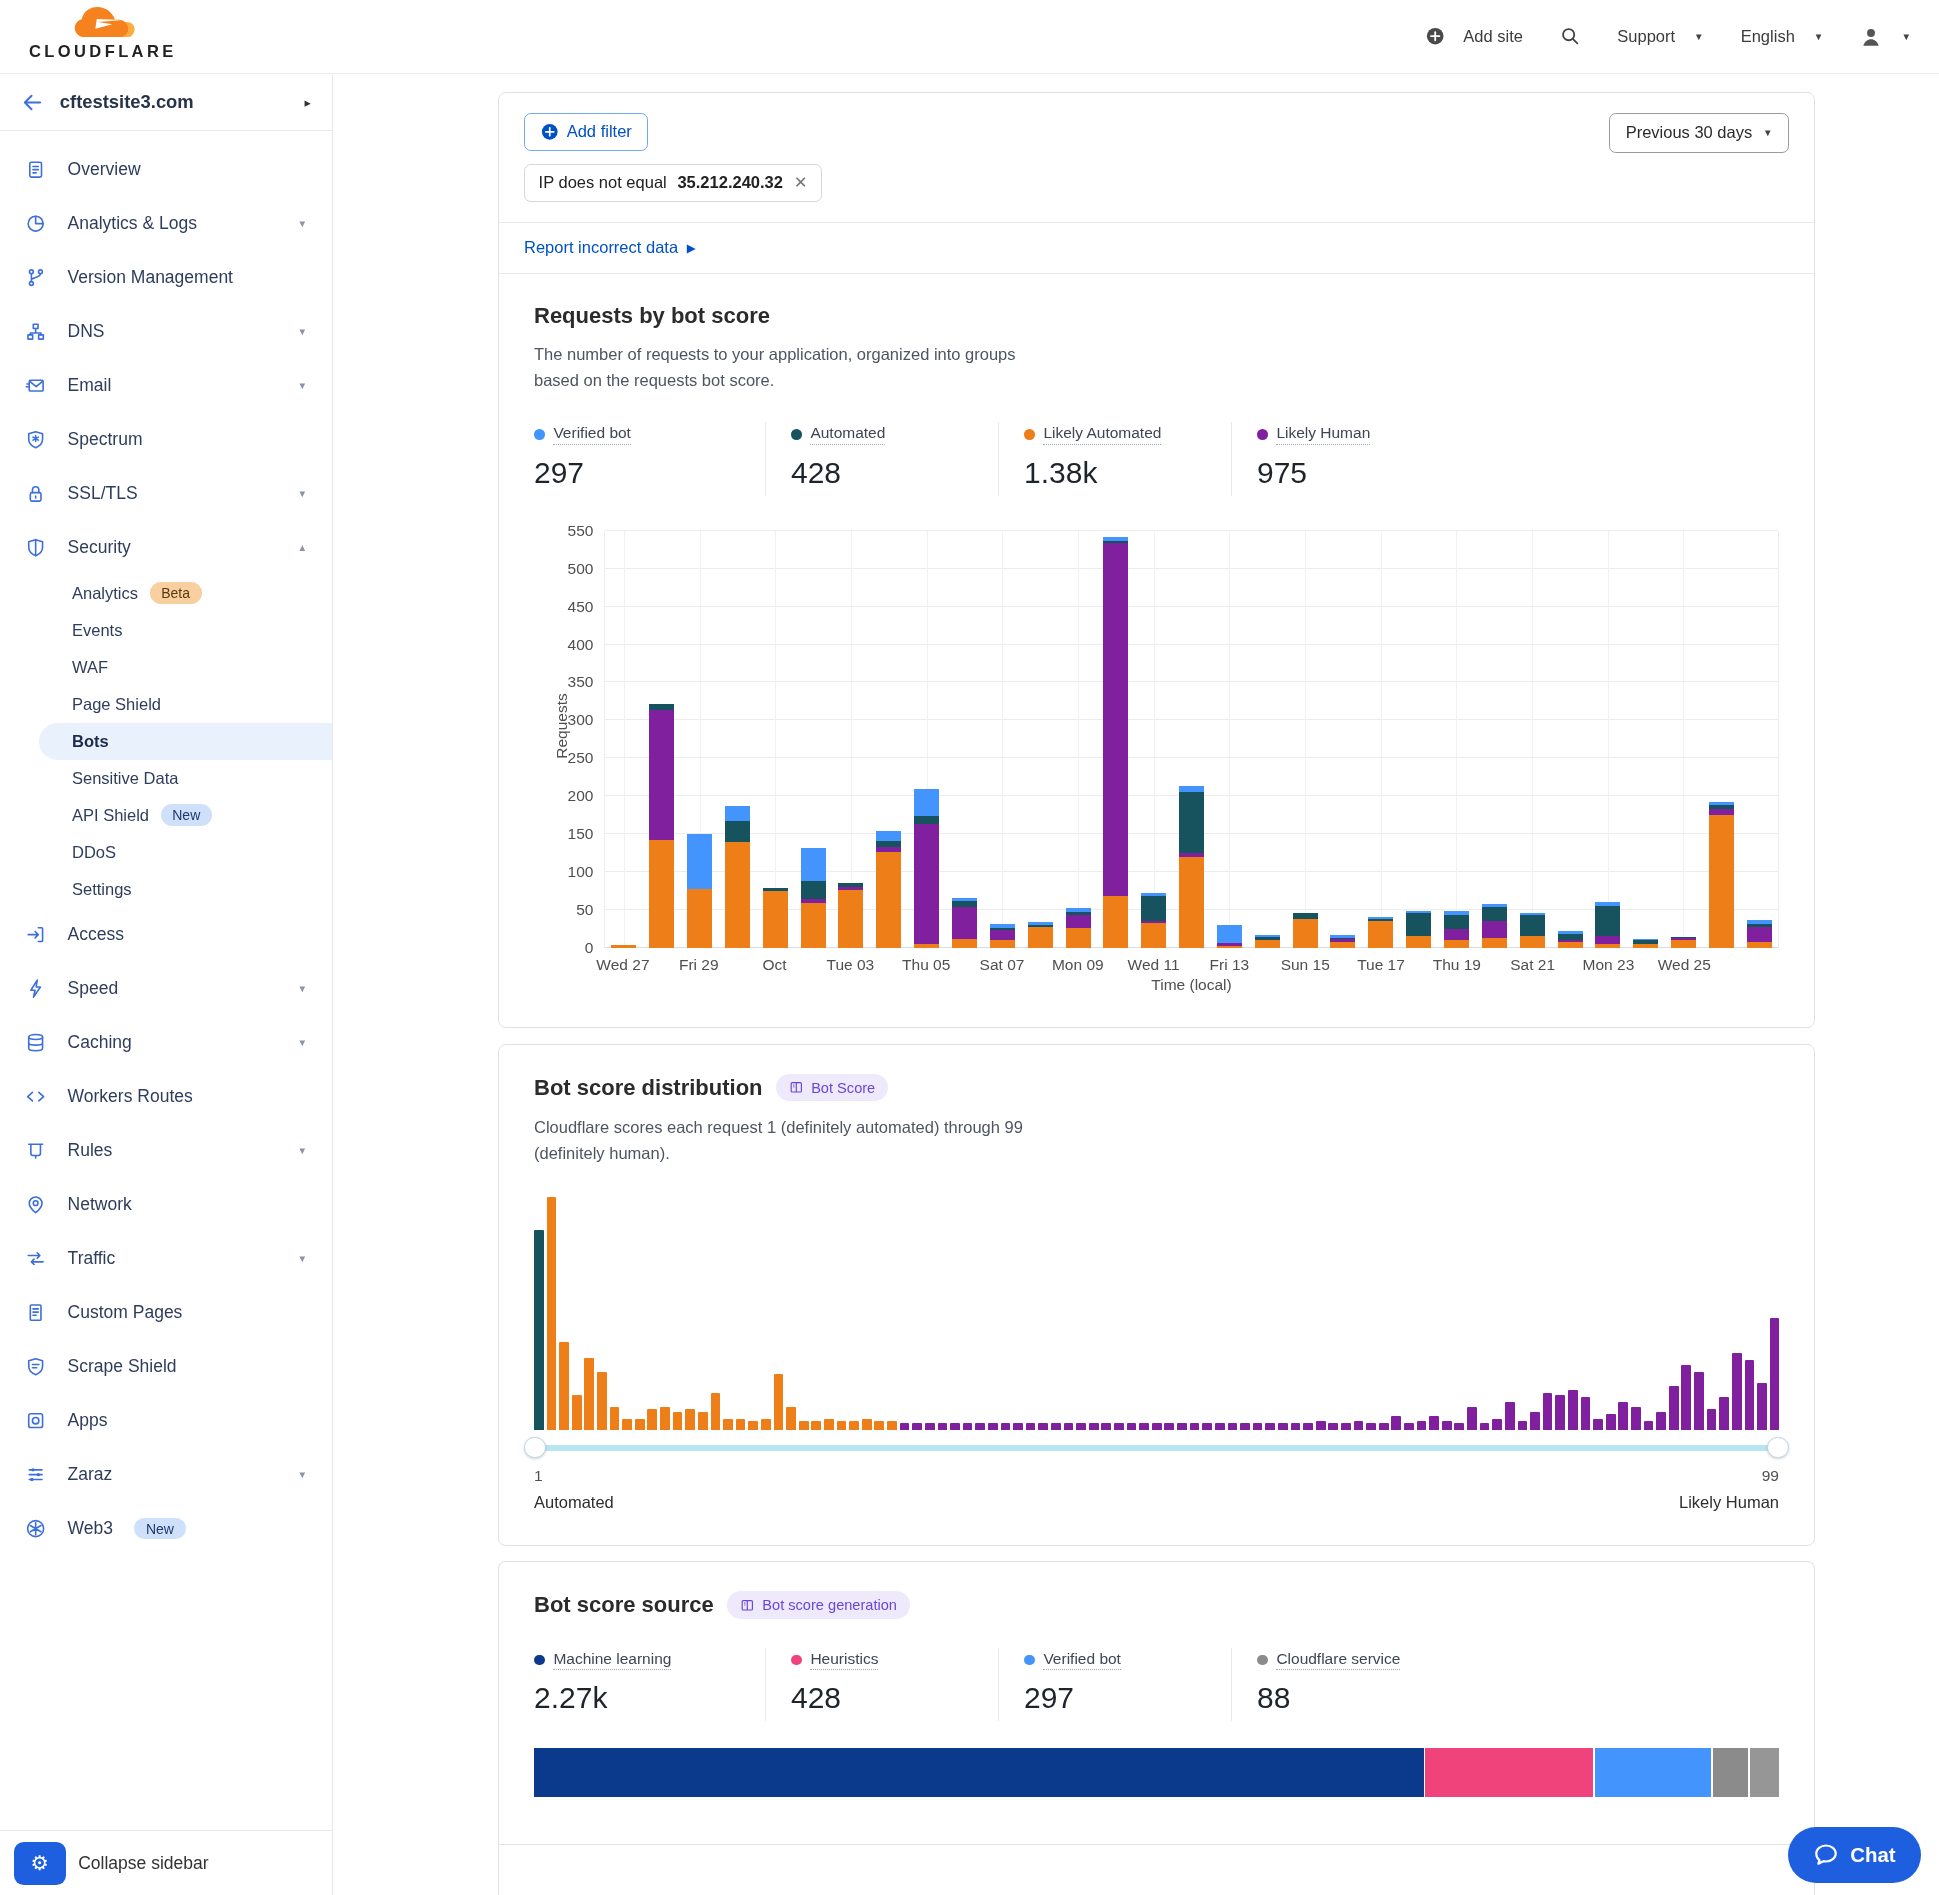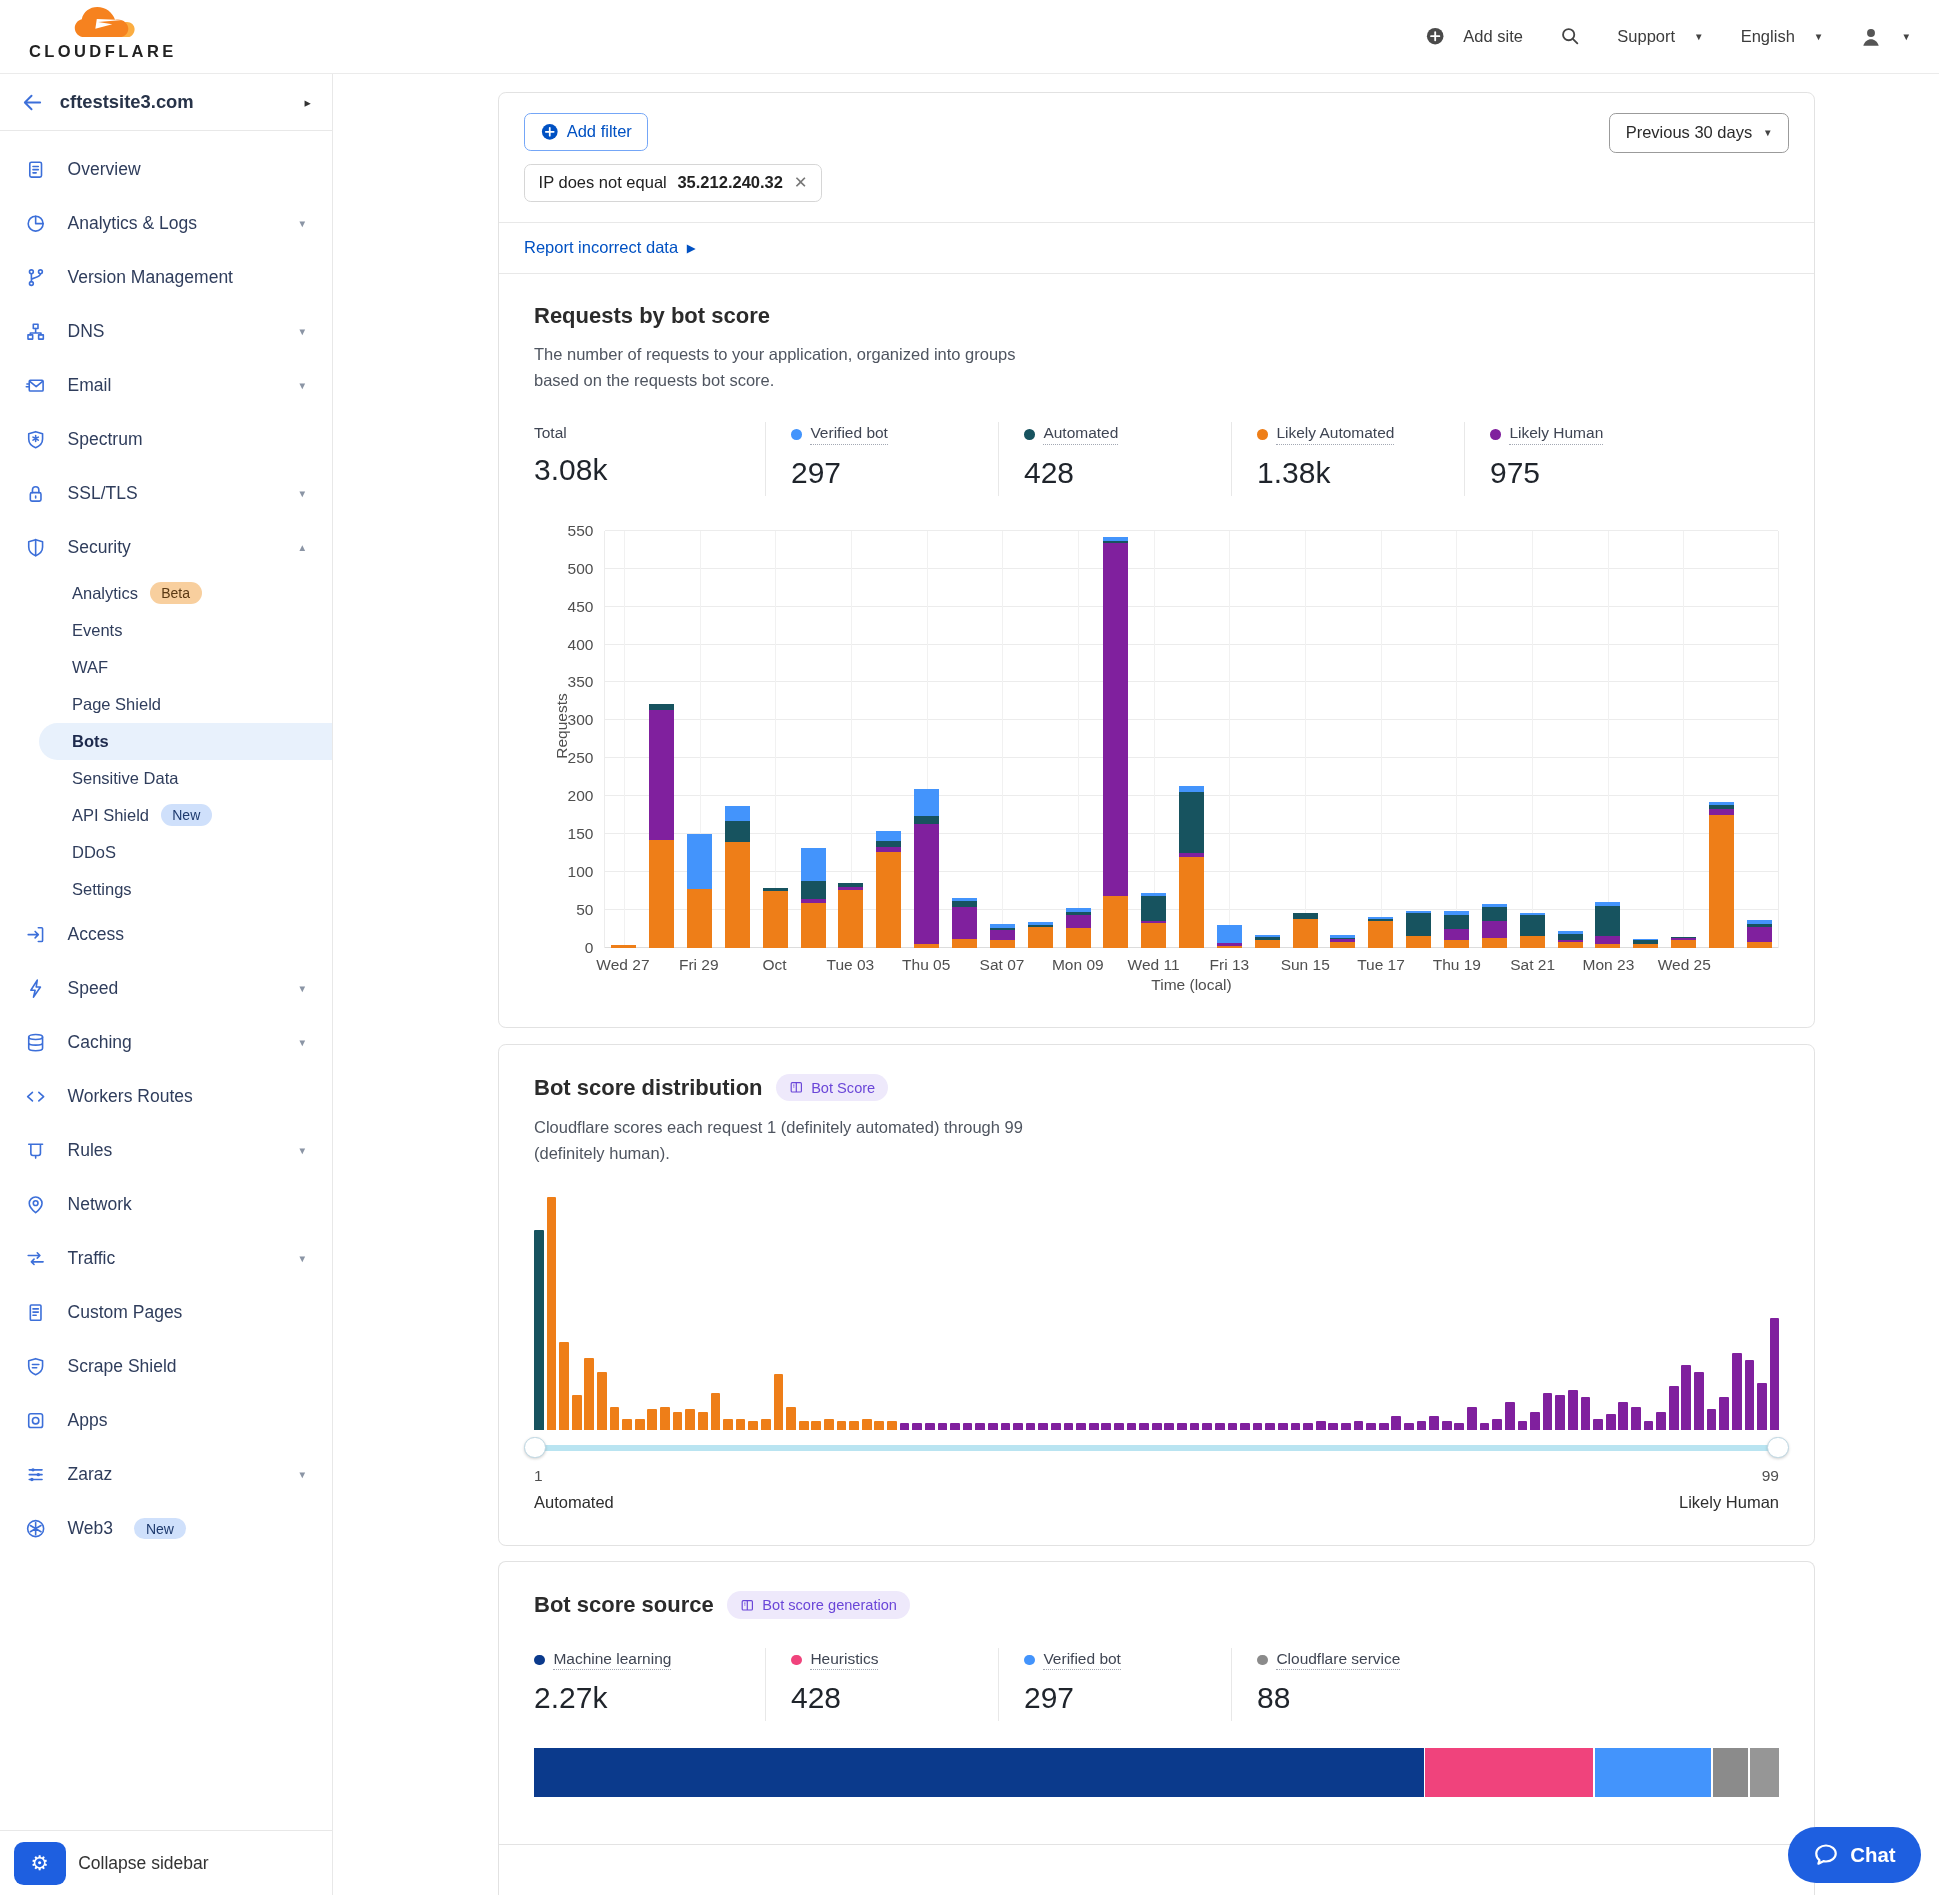--- a/index.html
+++ b/index.html
@@ -447,26 +447,20 @@
       <span class="report-link">
         <span>Report incorrect data</span>
         <span class="arrow">▶</span>
       </span>
     </div>
 
     <div class="section">
       <h2 class="sec-title">Requests by bot score</h2>
       <p class="sec-desc">The number of requests to your application, organized into groups based on the requests bot score.</p>
       <div class="stats" id="req-stats">
-          <div class="stat">
-            <div class="stat-label">
-              <span class="lbl-text">Total</span>
-            </div>
-            <div class="stat-value">3.08k</div>
-          </div>
           <div class="stat">
             <div class="stat-label">
               <span class="dot" style="background: rgb(67, 148, 252);"></span>
               <span class="lbl-text u">Verified bot</span>
             </div>
             <div class="stat-value">297</div>
           </div>
           <div class="stat">
             <div class="stat-label">
               <span class="dot" style="background: rgb(23, 83, 95);"></span>

